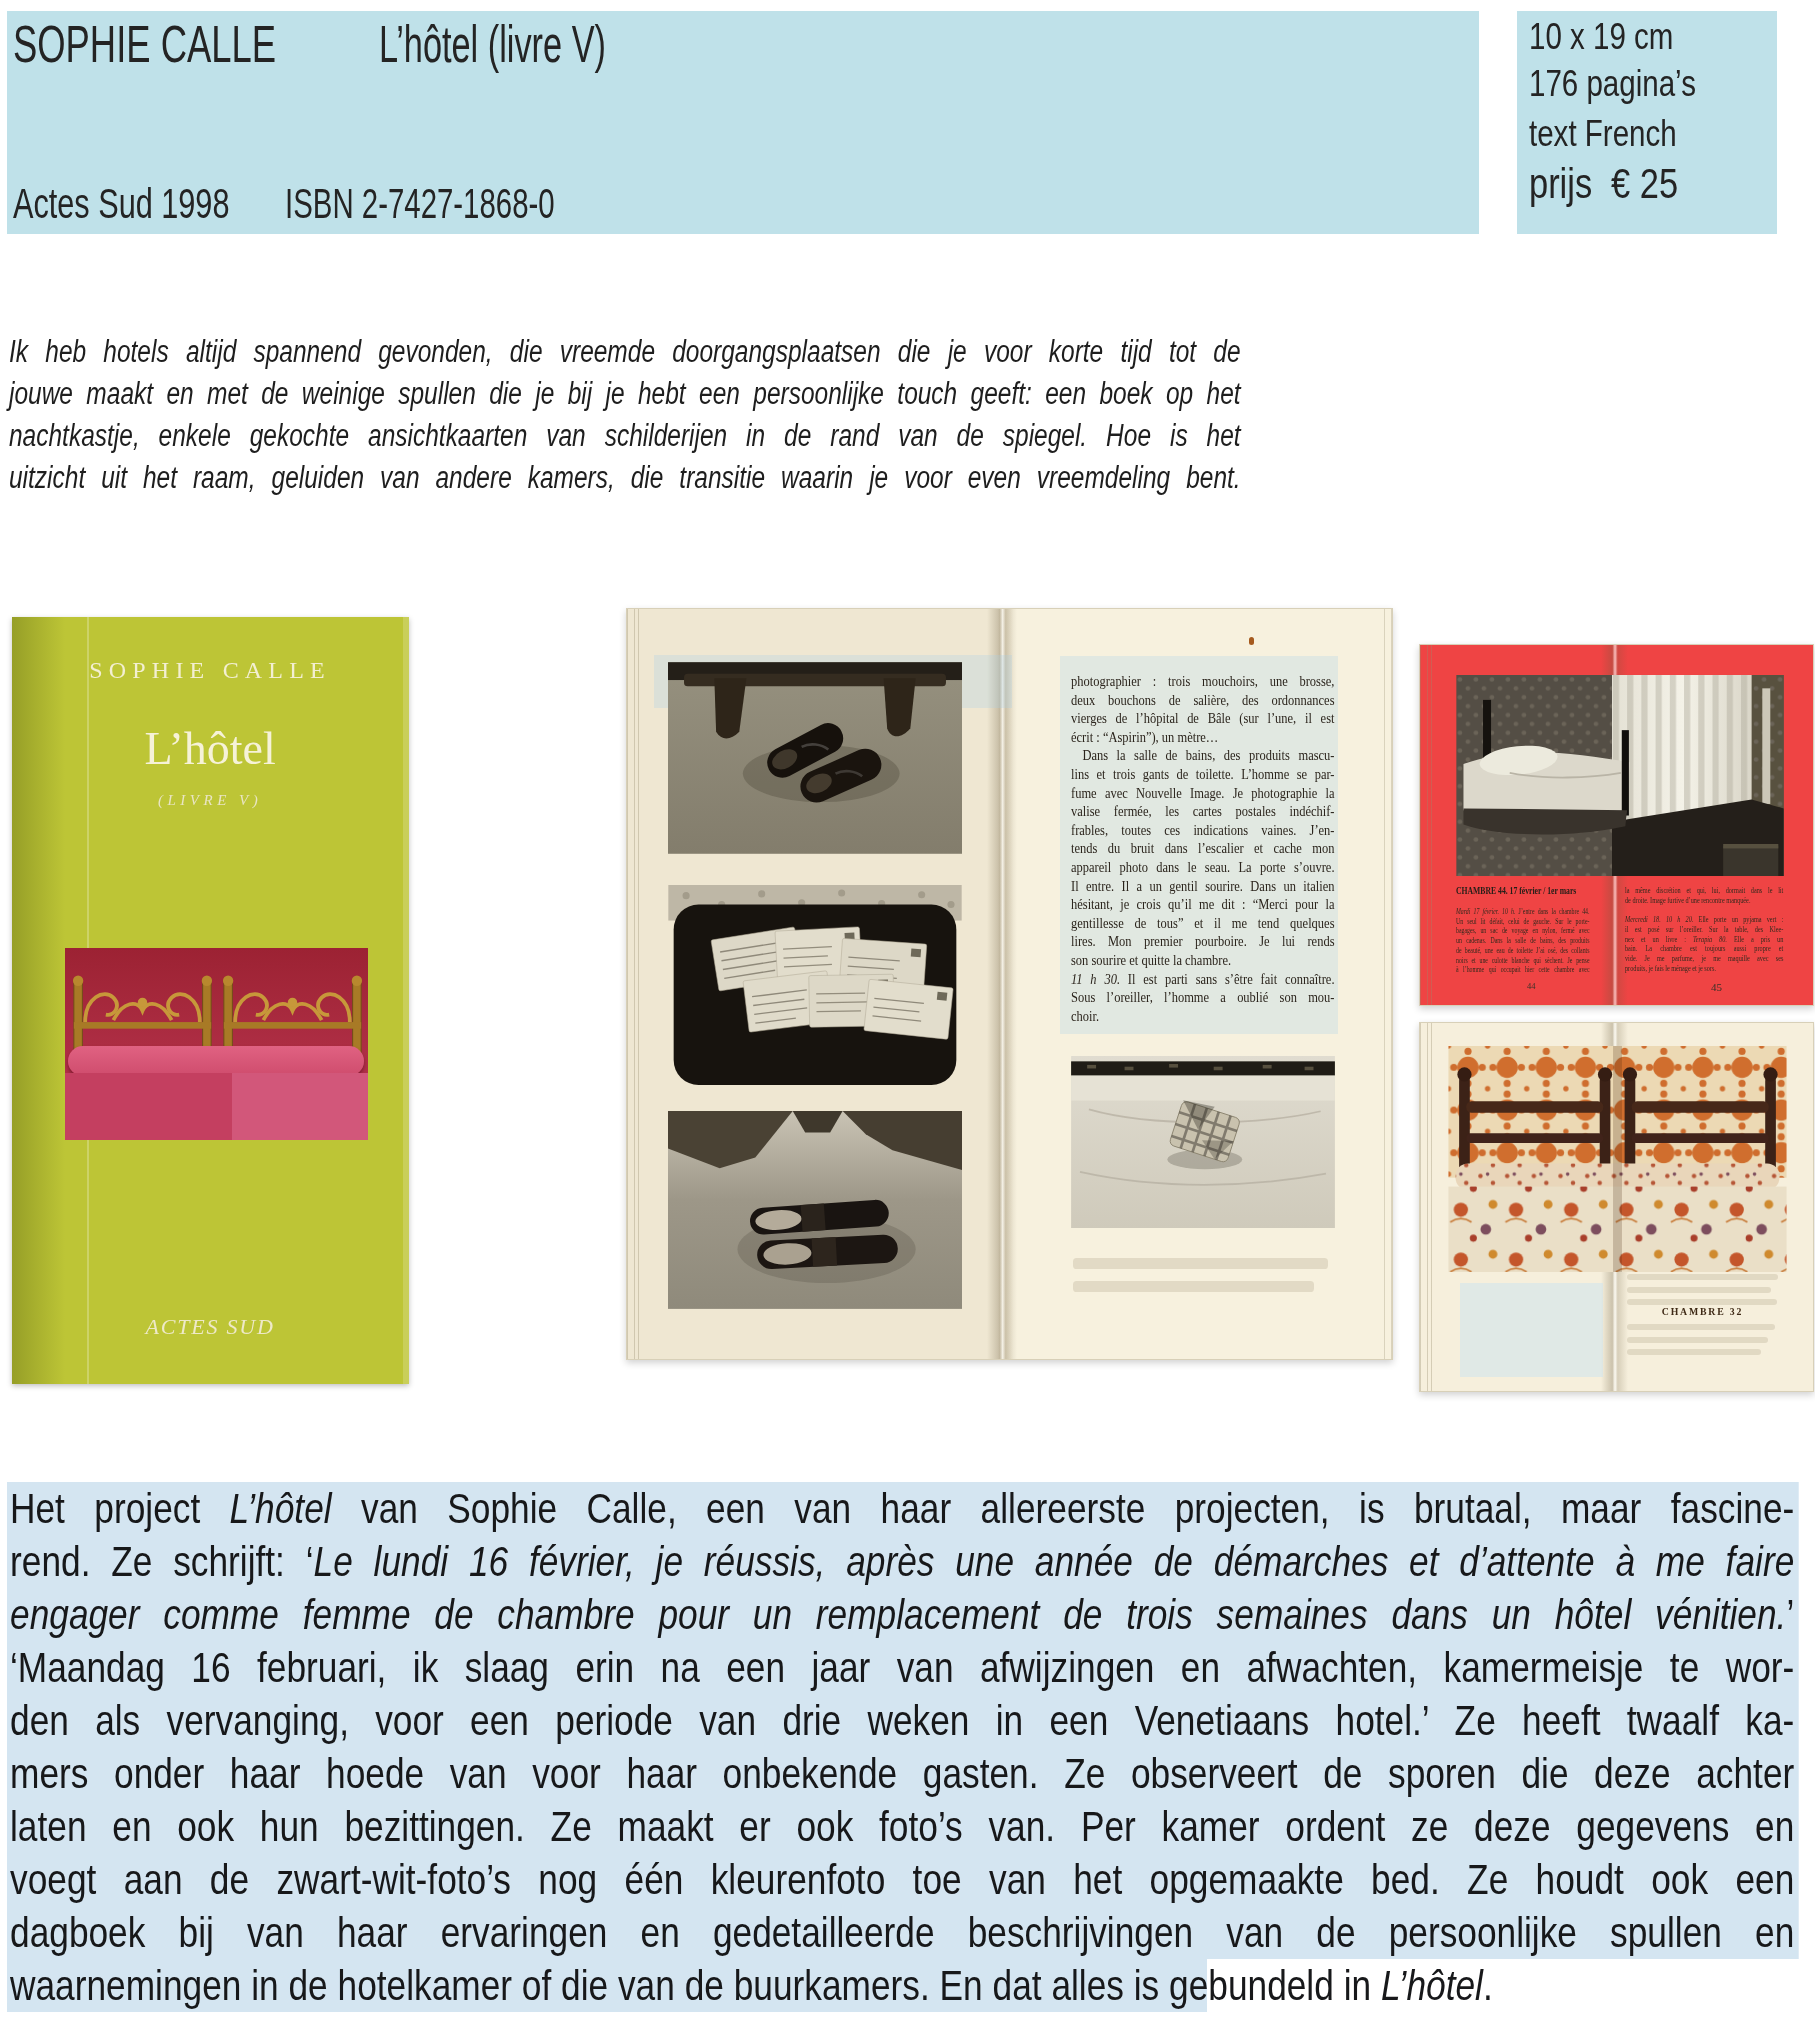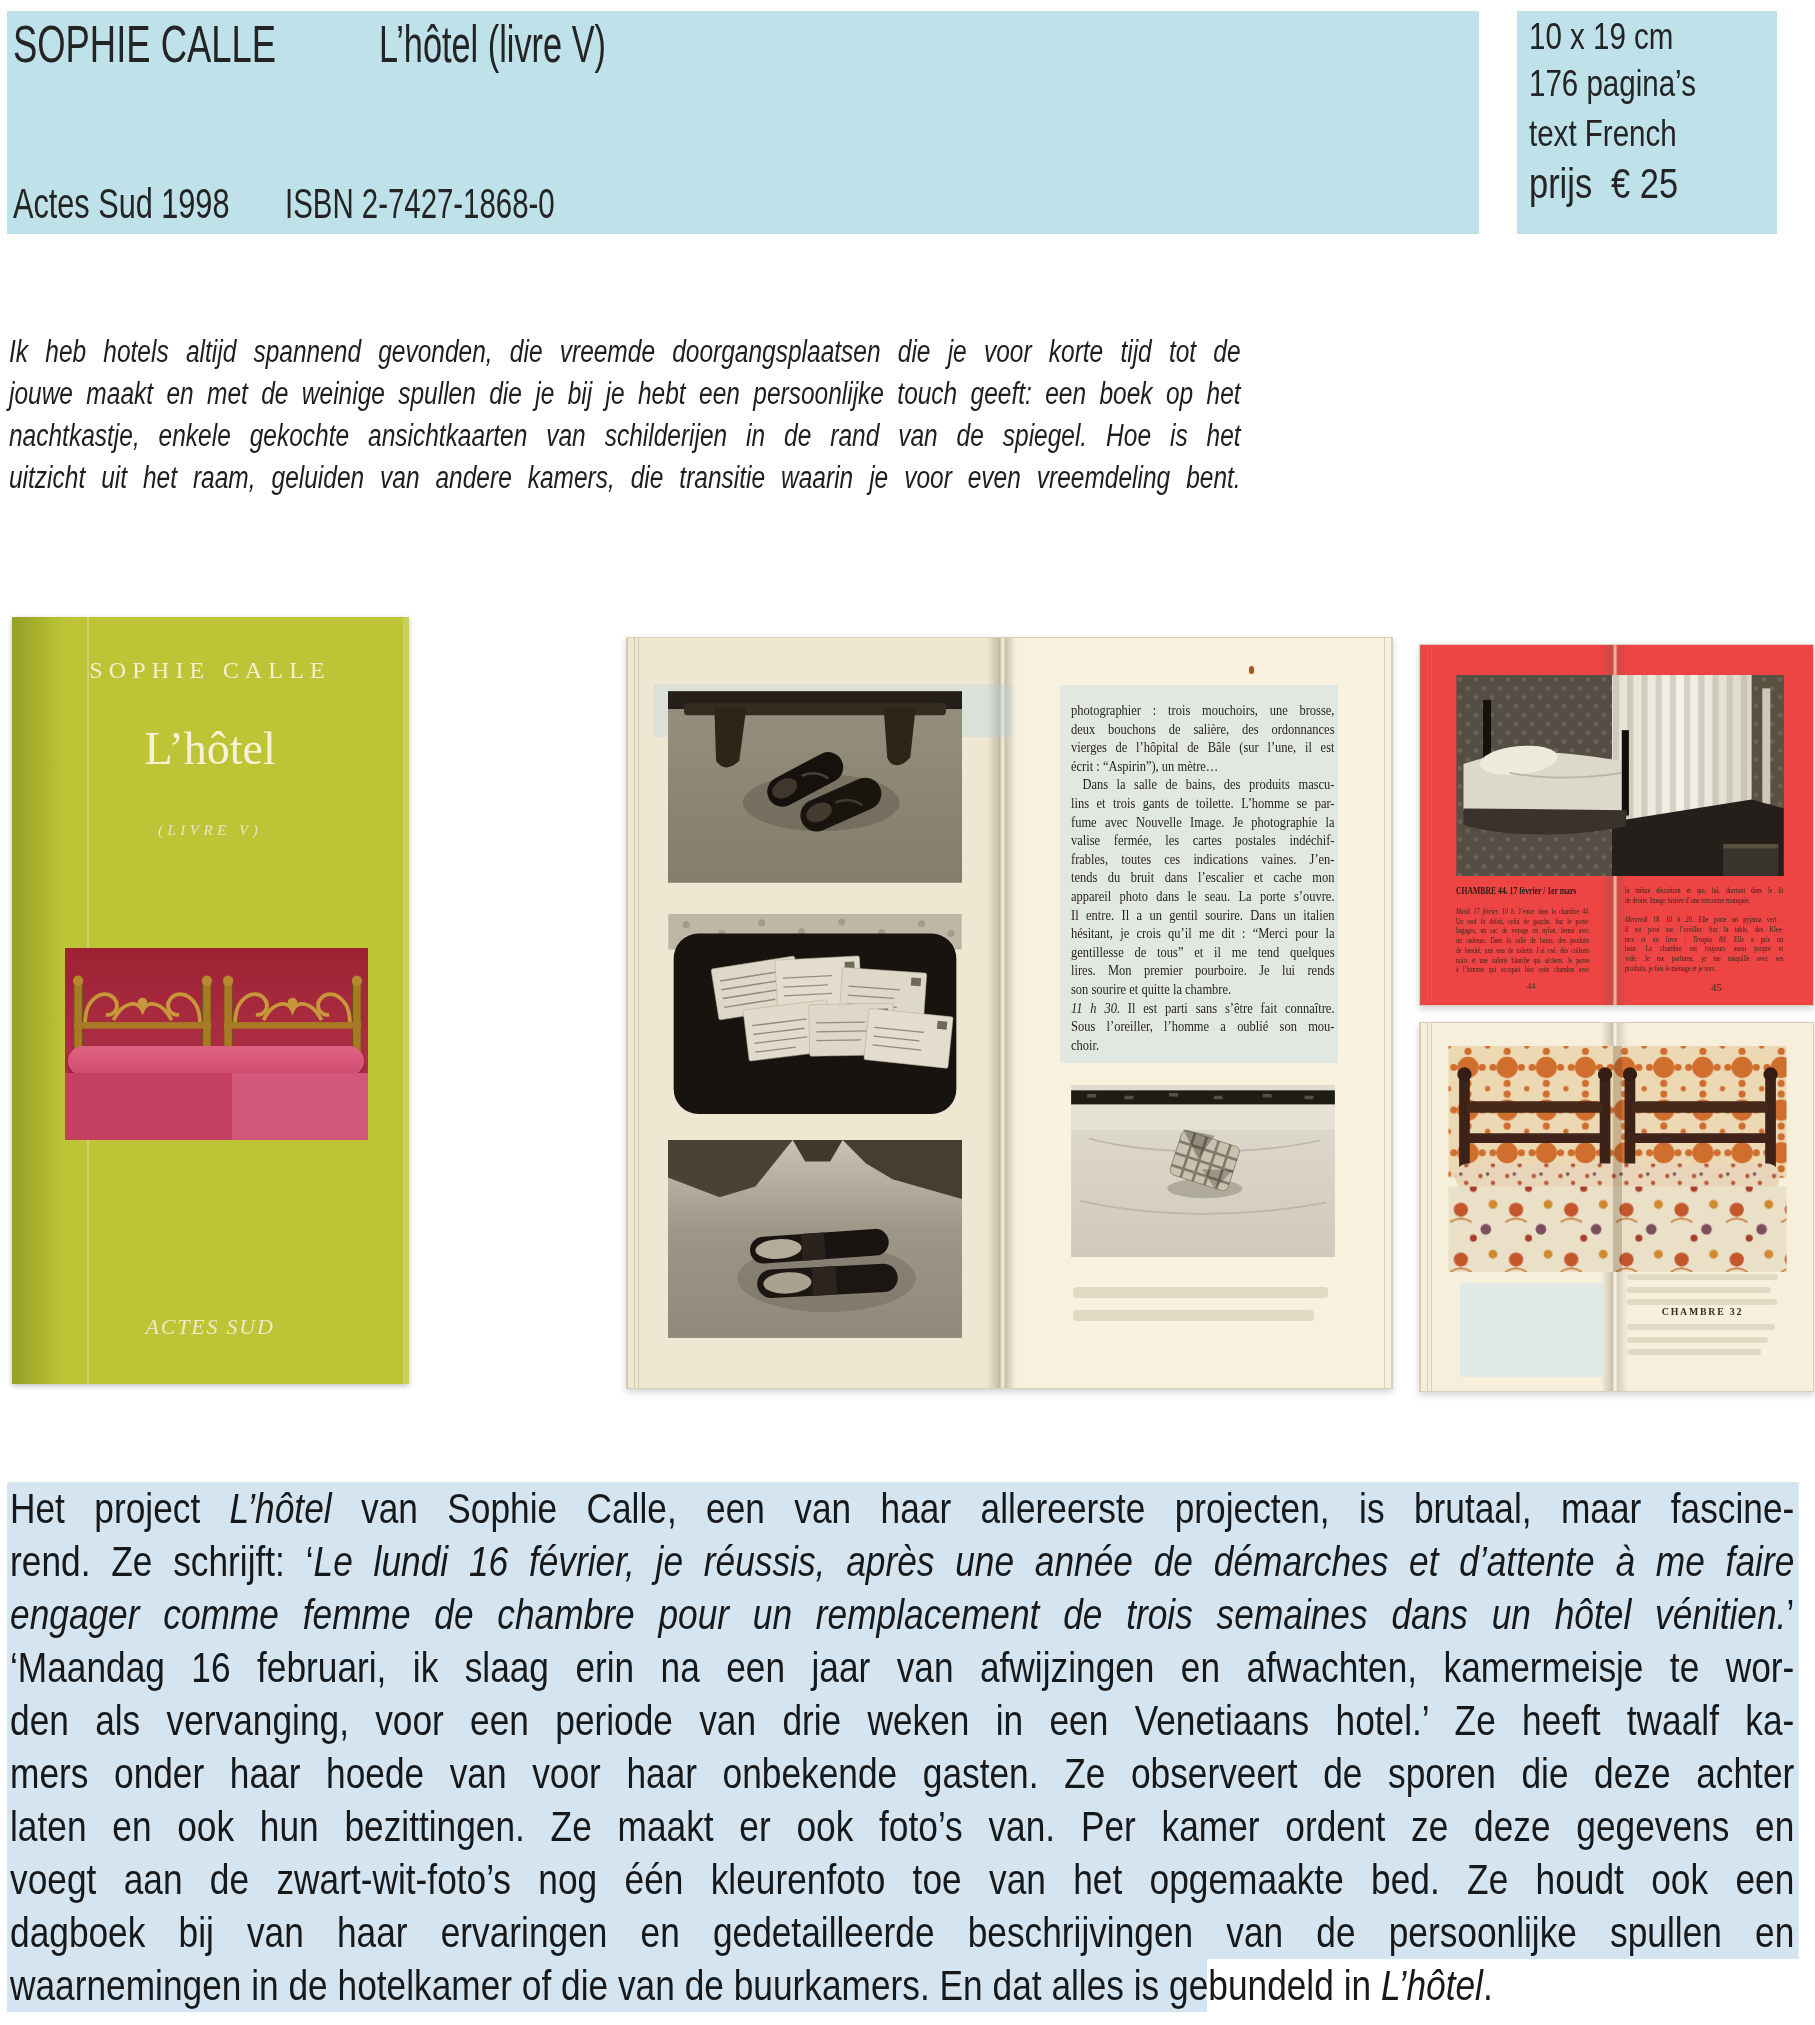--- a/index.html
+++ b/index.html
@@ -76,21 +76,21 @@
       <div class="il"><span>nachtkastje, enkele gekochte ansichtkaarten van schilderijen in de rand van de spiegel. Hoe is het</span></div>
       <div class="il"><span>uitzicht uit het raam, geluiden van andere kamers, die transitie waarin je voor even vreemdeling bent.</span></div>
     </div>
 
   <div class="abs cover" style="left:11.6px;top:617px;width:397px;height:767px;">
     <div class="abs cover-shade"></div>
     <div class="abs cover-crease"></div>
     <div class="abs cover-edge"></div>
     <div class="abs cov-center serif" style="top:40px;font-size:24px;letter-spacing:6.2px;color:#f3efd2;">SOPHIE CALLE</div>
     <div class="abs cov-center serif" style="top:105px;font-size:46px;color:#f6f2d8;">L’hôtel</div>
-    <div class="abs cov-center serif it" style="top:175px;font-size:15px;letter-spacing:4.5px;color:#e9e5c4;margin-top:30px;">(LIVRE V)</div>
+    <div class="abs cov-center serif it" style="top:175px;font-size:15px;letter-spacing:4.5px;color:#e9e5c4;">(LIVRE V)</div>
     <div class="abs cov-center serif it" style="top:697px;font-size:22px;letter-spacing:1.8px;color:#eee9c8;">ACTES SUD</div>
 
     <div class="abs" style="left:53px;top:331px;width:303px;height:192px;overflow:hidden;">
       <div class="abs" style="inset:0;background:linear-gradient(180deg,#9c2233,#b02f46 60%,#b53350);"></div>
       <svg class="abs" style="left:7.1px;top:23px;" width="141" height="89" viewBox="0 0 150 90">
         <rect x="2" y="10" width="9" height="78" fill="#a87a26" stroke="#6d4e15" stroke-width="1"></rect>
         <rect x="139" y="10" width="9" height="78" fill="#a87a26" stroke="#6d4e15" stroke-width="1"></rect>
         <circle cx="6.5" cy="8" r="5.5" fill="#b8882e"></circle>
           <circle cx="143.5" cy="8" r="5.5" fill="#b8882e"></circle>
         <rect x="2" y="52" width="146" height="7" fill="#a87a26"></rect>
@@ -112,21 +112,21 @@
           <path d="M136 52 C136 26 116 16 106 26 C98 34 104 46 114 44"></path>
           <path d="M44 50 C54 30 70 28 75 40 C80 28 96 30 106 50"></path>
         </g>
         <circle cx="75" cy="31" r="5" fill="#c7983a"></circle>
       </svg>
       <div class="abs" style="left:3.6px;top:98px;right:3.6px;height:30px;border-radius:15px;background:linear-gradient(180deg,#e06282,#cf4c6d);box-shadow:0 2.7px 3.6px rgba(80,10,30,.5);"></div>
       <div class="abs" style="left:0;top:125px;right:0;bottom:0;background:linear-gradient(90deg,#c43f60 0 55%,#d2577a 55%);"></div>
     </div>
   </div>
 
-  <div class="abs spread" style="left:626px;top:637px;width:765px;height:750px;background:linear-gradient(90deg,#efe7d2 0 48.5%,#e0d6bd 49%,#f7f1de 50.5%);">
+  <div class="abs spread" style="left:626px;top:608px;width:765px;height:750px;background:linear-gradient(90deg,#efe7d2 0 48.5%,#e0d6bd 49%,#f7f1de 50.5%);">
     <div class="abs edge-l"></div>
     <div class="abs edge-r"></div>
     <div class="abs gutter" style="left:360px;width:30px;"></div>
 
     <div class="abs tint" style="left:27px;top:46px;width:358px;height:53px;"></div>
     <div class="abs tint" style="left:433px;top:47px;width:278px;height:378px;"></div>
 
     <svg class="abs" style="left:41px;top:53px;" width="294" height="192" viewBox="0 0 330 215">
       <defs>
           <linearGradient id="g1" x1="0" y1="0" x2="0" y2="1">

